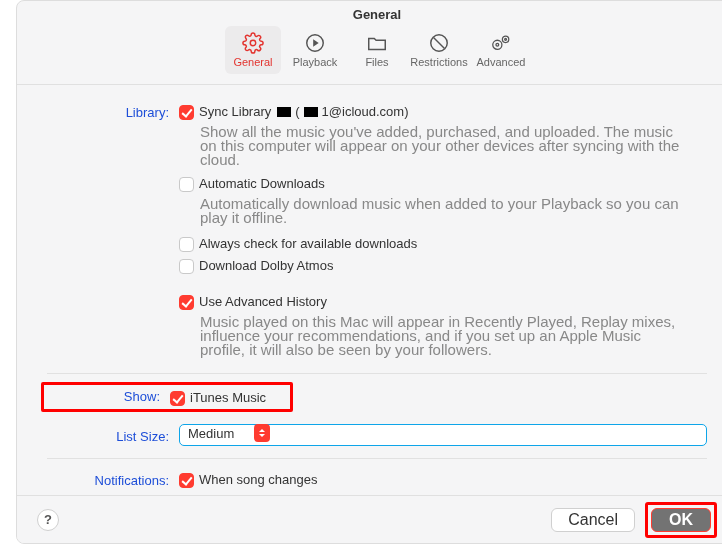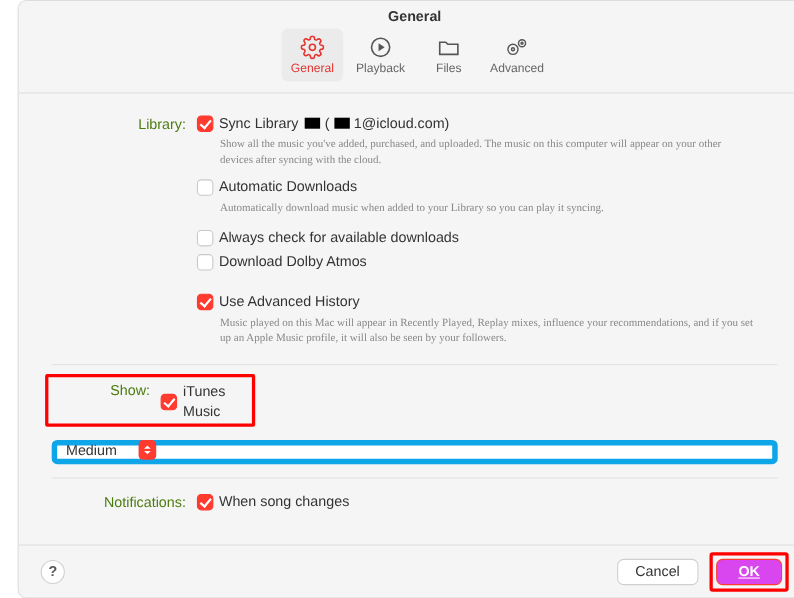--- a/index.html
+++ b/index.html
@@ -62,21 +62,21 @@
   .section-row {
     display: flex;
     align-items: flex-start;
     padding: 4px 0;
   }
   .label-col {
     width: 132px;
     text-align: right;
     padding-right: 10px;
     padding-top: 2px;
-    color: #4d7c0f;
+    color: #1d4ed8;
   }
   .control-col {
     flex: 1;
     display: flex;
     flex-direction: column;
     gap: 4px;
   }
   .check-row {
     display: flex;
     align-items: center;
@@ -98,27 +98,26 @@
   .checkbox.checked::after {
     content: "";
     position: absolute;
     left: 4px; top: 1px;
     width: 4px; height: 8px;
     border: solid #fff;
     border-width: 0 2px 2px 0;
     transform: rotate(40deg);
   }
   .subtext {
-    font-size: 10px;
+    font-size: 15px;
     color: #888;
     line-height: 14px;
     padding-left: 21px;
     padding-right: 20px;
     margin-bottom: 4px;
-    font-family: Liberation Serif, serif;
   }
   .divider {
     border: none;
     border-top: 1px solid #e1e1e1;
     margin: 8px 0;
   }
   .redacted {
     display: inline-block;
     background: #000;
     height: 10px;
@@ -134,21 +133,21 @@
     border-radius: 2px;
     padding: 2px 6px 2px 0;
     display: inline-flex;
     align-items: flex-start;
   }
   .highlight-box .label-col { width: 126px; padding-top: 2px; }
   .select {
     display: inline-flex;
     align-items: center;
     background: #fff;
-    border: 5px solid #0ea5e9;
+    border: 1px solid #0ea5e9;
     border-radius: 5px;
     height: 22px;
     padding: 0 2px 4px 8px;
     font-size: 13px;
     gap: 20px;
   }
   .select .stepper {
     width: 16px; height: 18px;
     background: #ff3b30;
     border-radius: 4px;
@@ -187,31 +186,30 @@
     color: #555; font-weight: 600;
     cursor: pointer;
   }
   .footer-spacer { flex: 1; }
   .btn {
     height: 24px;
     padding: 0 16px;
     border-radius: 6px;
     border: 1px solid #d0d0d0;
     background: #fff;
-    font-size: 13px;
+    font-size: 16px;
     cursor: pointer;
     display: inline-flex; align-items: center; justify-content: center;
   }
   .btn.primary {
-    background: #d946ef;
+    background: #737373;
     border-color: #ff3b30;
     color: #fff;
     font-weight: 600;
     min-width: 60px;
-    text-decoration: underline;
   }
   .ok-highlight {
     border: 3px solid #ff0000;
     border-radius: 3px;
     padding: 3px;
     margin-left: 10px;
   }
 </style>
 </head>
 <body>
@@ -239,20 +237,29 @@
       </span>
       <span>Playback</span>
     </div>
     <div class="toolbar-item">
       <span class="icon">
         <svg width="22" height="22" viewBox="0 0 24 24" fill="none" stroke-width="1.6">
             <path d="M3 7h6l2 2h10v10H3V7z"></path>
           </svg>
       </span>
       <span>Files</span>
+    </div>
+    <div class="toolbar-item">
+      <span class="icon">
+        <svg width="22" height="22" viewBox="0 0 24 24" fill="none" stroke-width="1.6">
+            <circle cx="12" cy="12" r="9"></circle>
+            <path d="M6 6l12 12"></path>
+          </svg>
+      </span>
+      <span>Restrictions</span>
     </div>
     <div class="toolbar-item">
       <span class="icon">
         <svg width="22" height="22" viewBox="0 0 24 24" fill="none" stroke-width="1.4">
             <circle cx="8" cy="14" r="5"></circle>
             <circle cx="8" cy="14" r="1.5"></circle>
             <circle cx="17" cy="8" r="3.5"></circle>
             <circle cx="17" cy="8" r="1"></circle>
           </svg>
       </span>
@@ -274,21 +281,21 @@
             <span class="redacted" style="width:14px;margin:0 2px"></span>
             <span>1@icloud.com)</span>
           </span>
         </div>
         <div class="subtext">Show all the music you've added, purchased, and uploaded. The music on this computer will appear on your other devices after syncing with the cloud.</div>
 
         <div class="check-row">
           <span class="checkbox"></span>
           <span>Automatic Downloads</span>
         </div>
-        <div class="subtext">Automatically download music when added to your Library so you can play it syncing.</div>
+        <div class="subtext">Automatically download music when added to your Playback so you can play it offline.</div>
 
         <div class="check-row" style="margin-top:2px">
           <span class="checkbox"></span>
           <span>Always check for available downloads</span>
         </div>
 
         <div class="check-row">
           <span class="checkbox"></span>
           <span>Download Dolby Atmos</span>
         </div>
@@ -299,33 +306,34 @@
           <span class="checkbox checked"></span>
           <span>Use Advanced History</span>
         </div>
         <div class="subtext">Music played on this Mac will appear in Recently Played, Replay mixes, influence your recommendations, and if you set up an Apple Music profile, it will also be seen by your followers.</div>
       </div>
     </div>
 
     <hr class="divider">
 
     <div style="margin-left:-6px">
-      <span class="highlight-box" style="width:191px">
+      <span class="highlight-box" style="width:252px">
         <span class="label-col">Show:</span>
         <span class="check-row" style="padding-top:2px">
           <span class="checkbox checked"></span>
           <span>iTunes Music</span>
         </span>
       </span>
     </div>
     <div class="section-row" style="padding-top:2px">
       <div class="label-col"></div>
     </div>
 
     <div class="section-row" style="align-items:center">
+      <div class="label-col">List Size:</div>
       <div class="control-col">
         <div class="select">
           <span>Medium</span>
           <span class="stepper"></span>
         </div>
       </div>
     </div>
 
     <hr class="divider">
 

